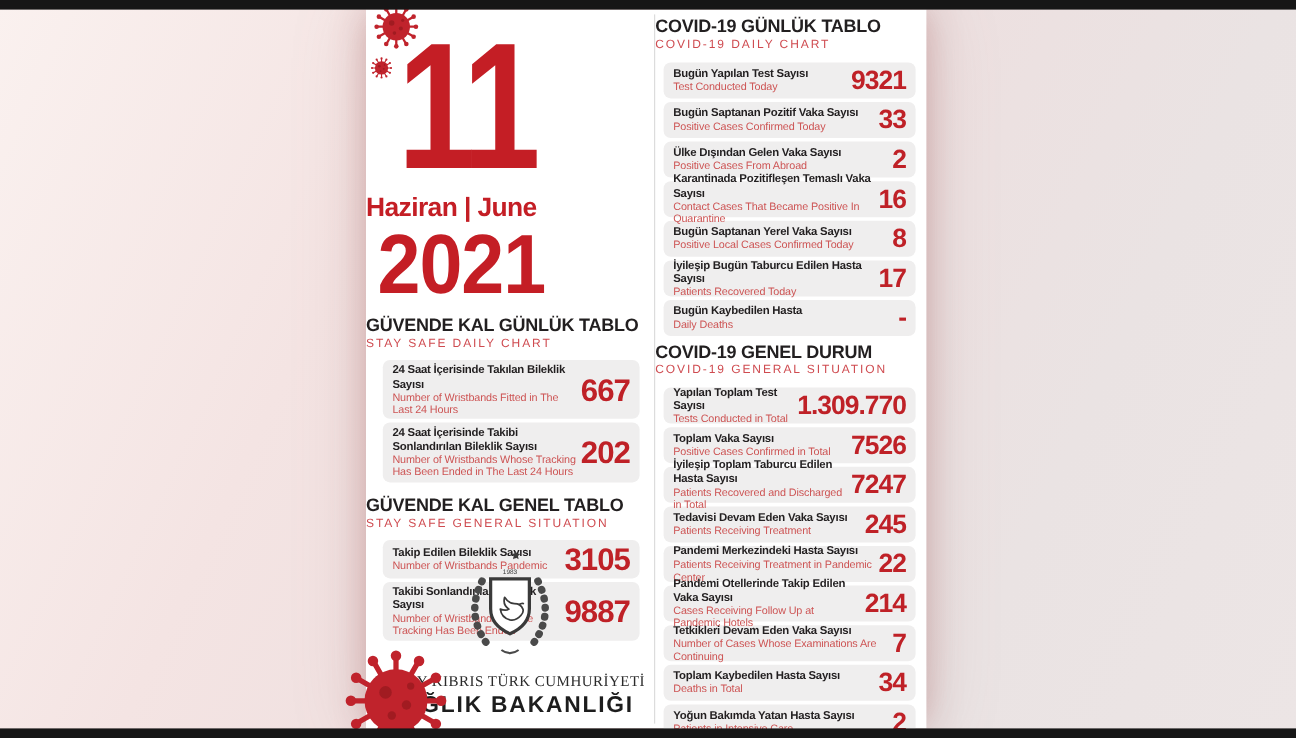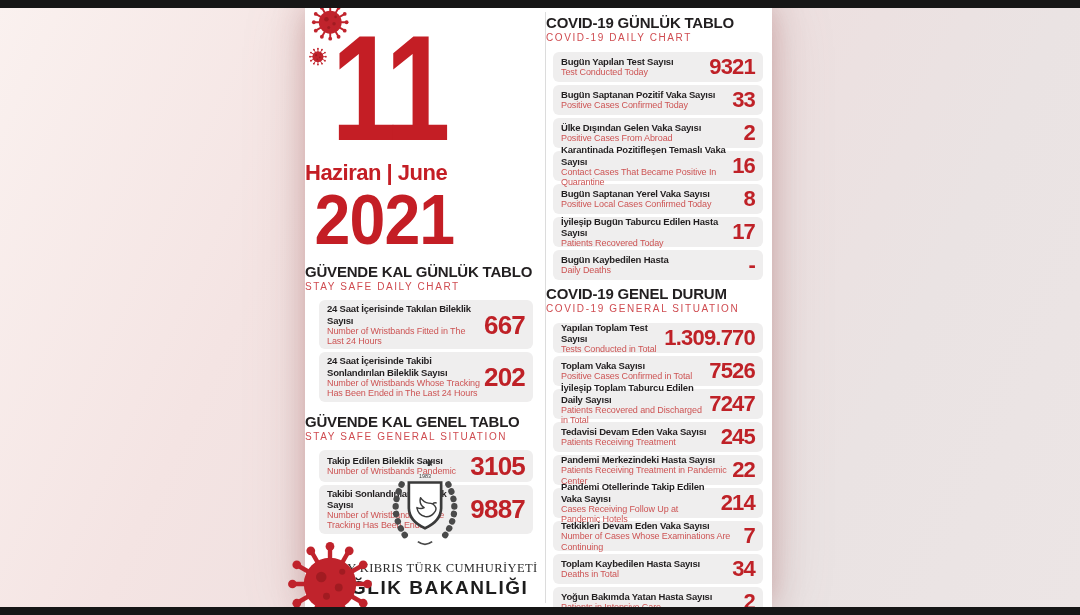--- a/index.html
+++ b/index.html
@@ -271,21 +271,21 @@
         <div class="stat-row">
           <div class="stat-text">
             <div class="stat-title">Toplam Vaka Sayısı</div>
             <div class="stat-sub">Positive Cases Confirmed in Total</div>
           </div>
           <div class="stat-value">7526</div>
         </div>
 
         <div class="stat-row">
           <div class="stat-text">
-            <div class="stat-title">İyileşip Toplam Taburcu Edilen Daily Sayısı</div>
+            <div class="stat-title">İyileşip Toplam Taburcu Edilen Hasta Sayısı</div>
             <div class="stat-sub">Patients Recovered and Discharged in Total</div>
           </div>
           <div class="stat-value">7247</div>
         </div>
 
         <div class="stat-row">
           <div class="stat-text">
             <div class="stat-title">Tedavisi Devam Eden Vaka Sayısı</div>
             <div class="stat-sub">Patients Receiving Treatment</div>
           </div>

